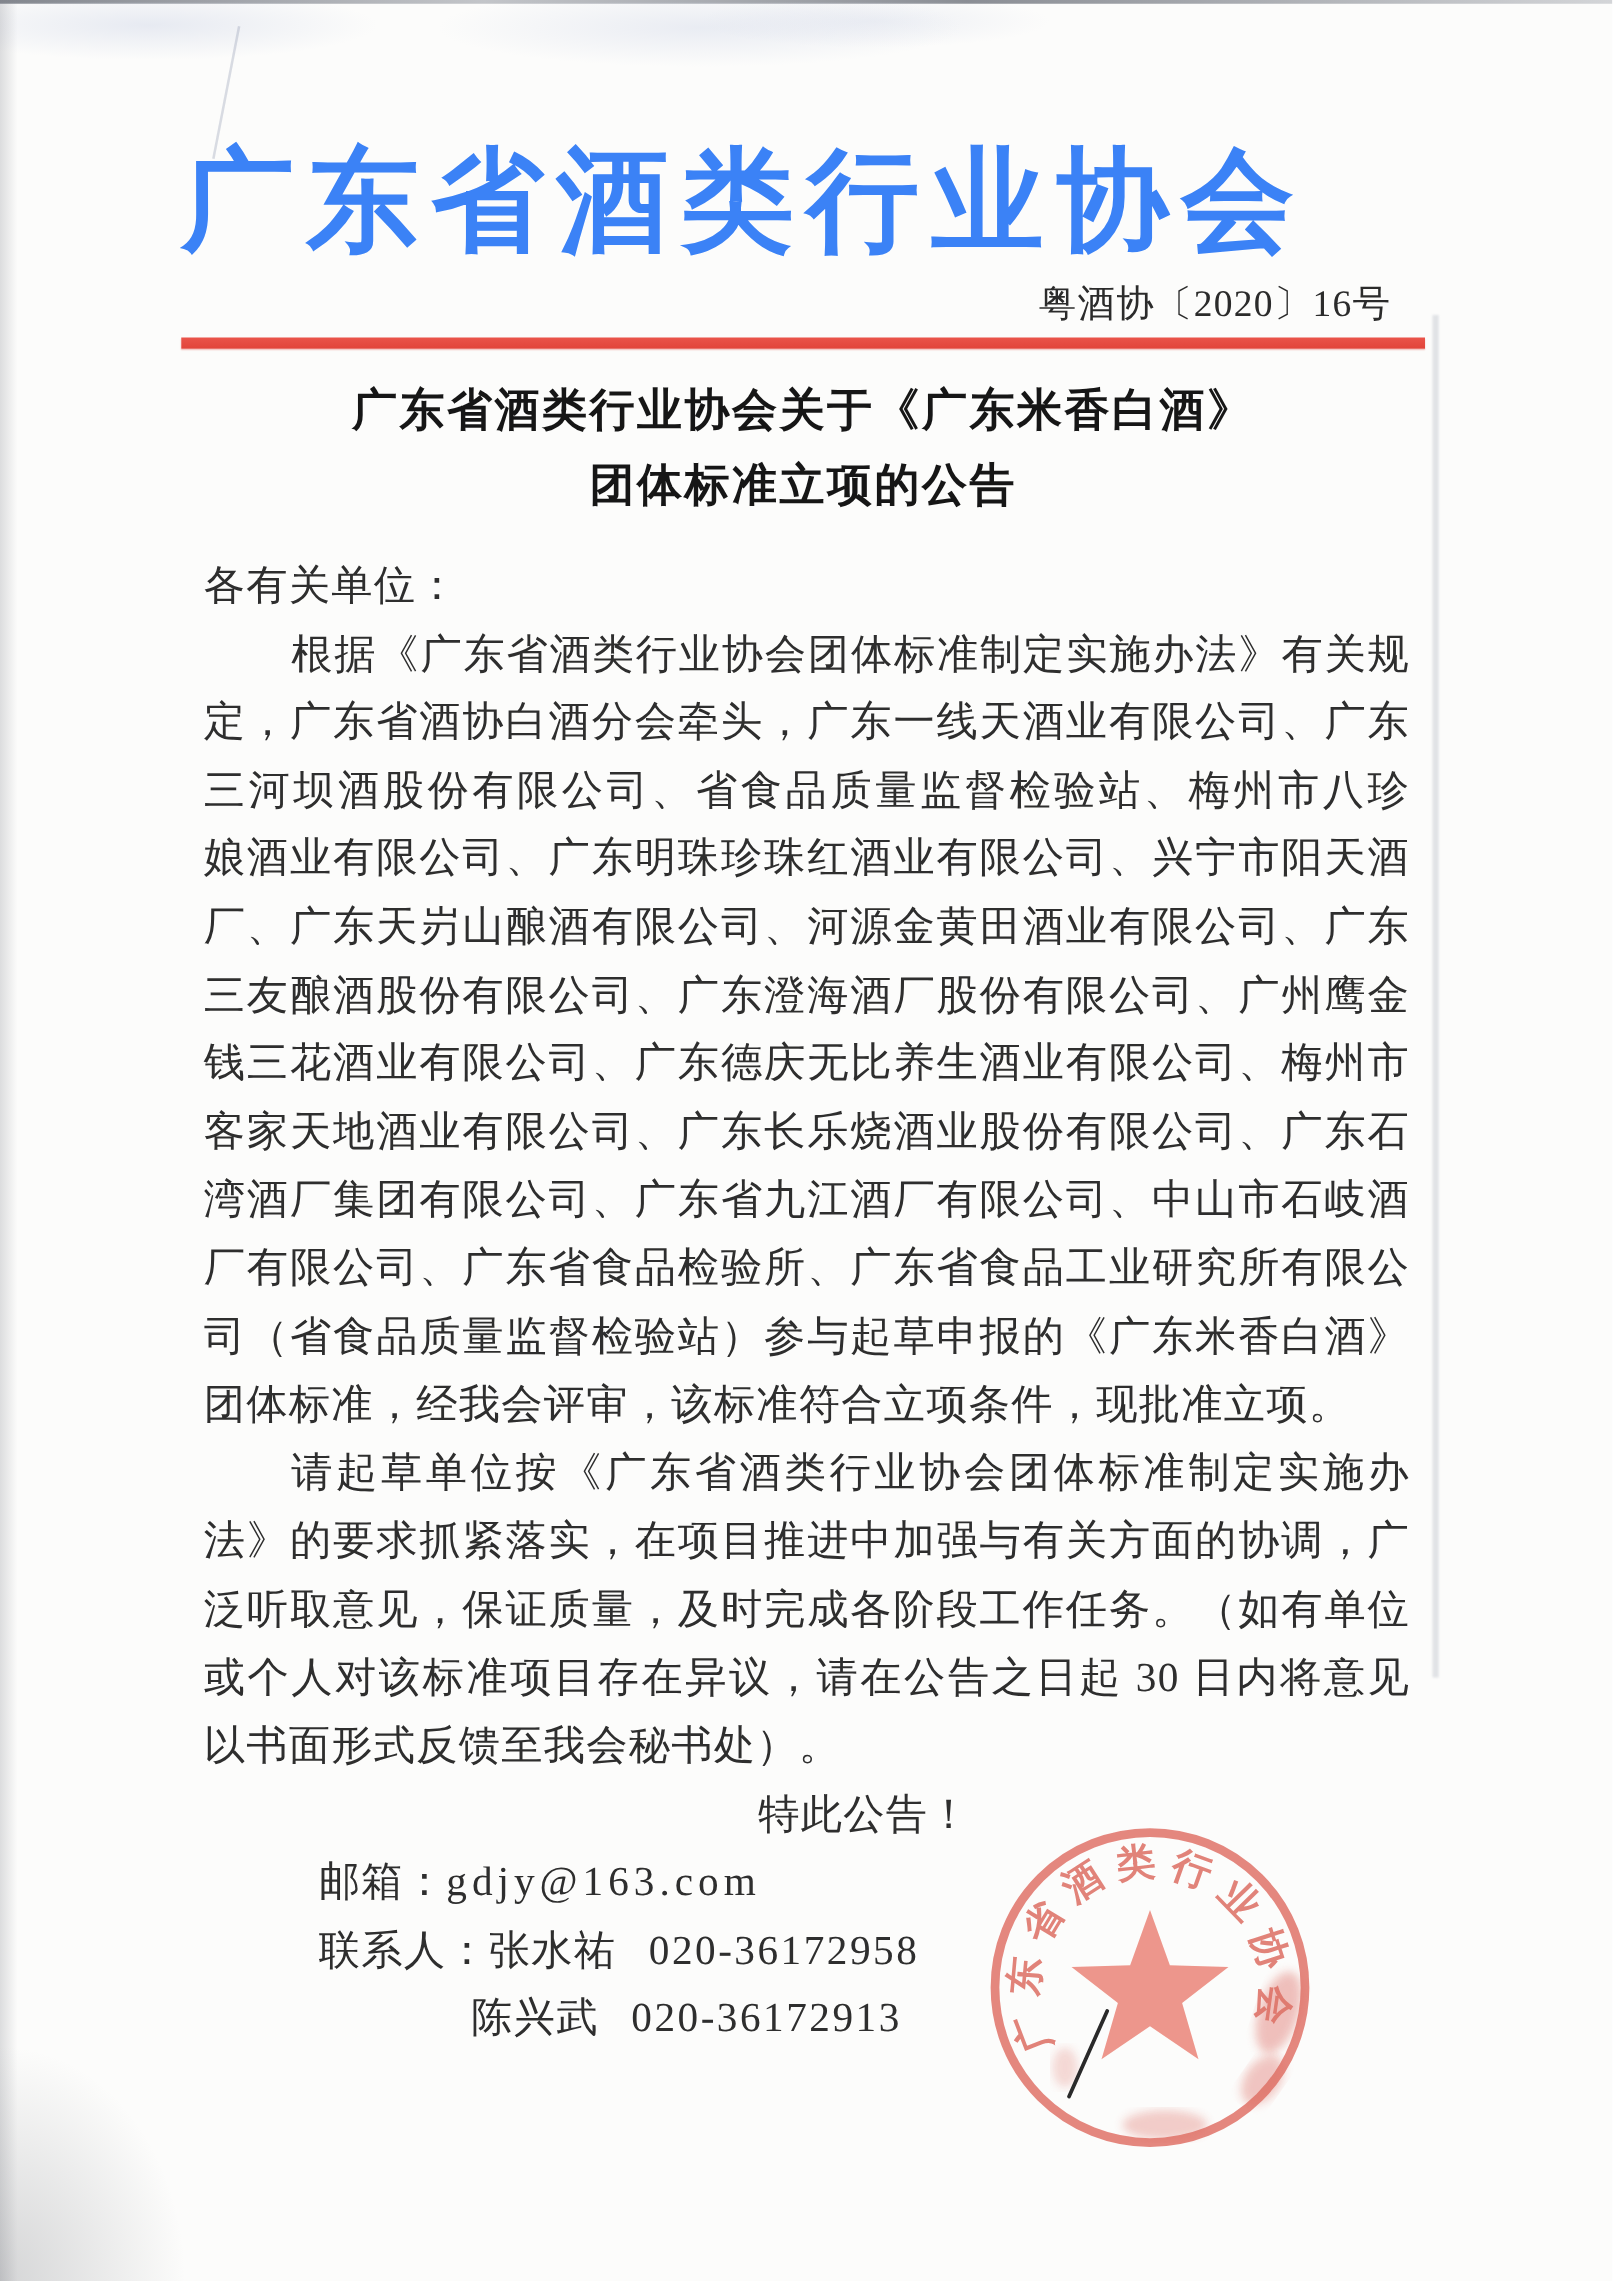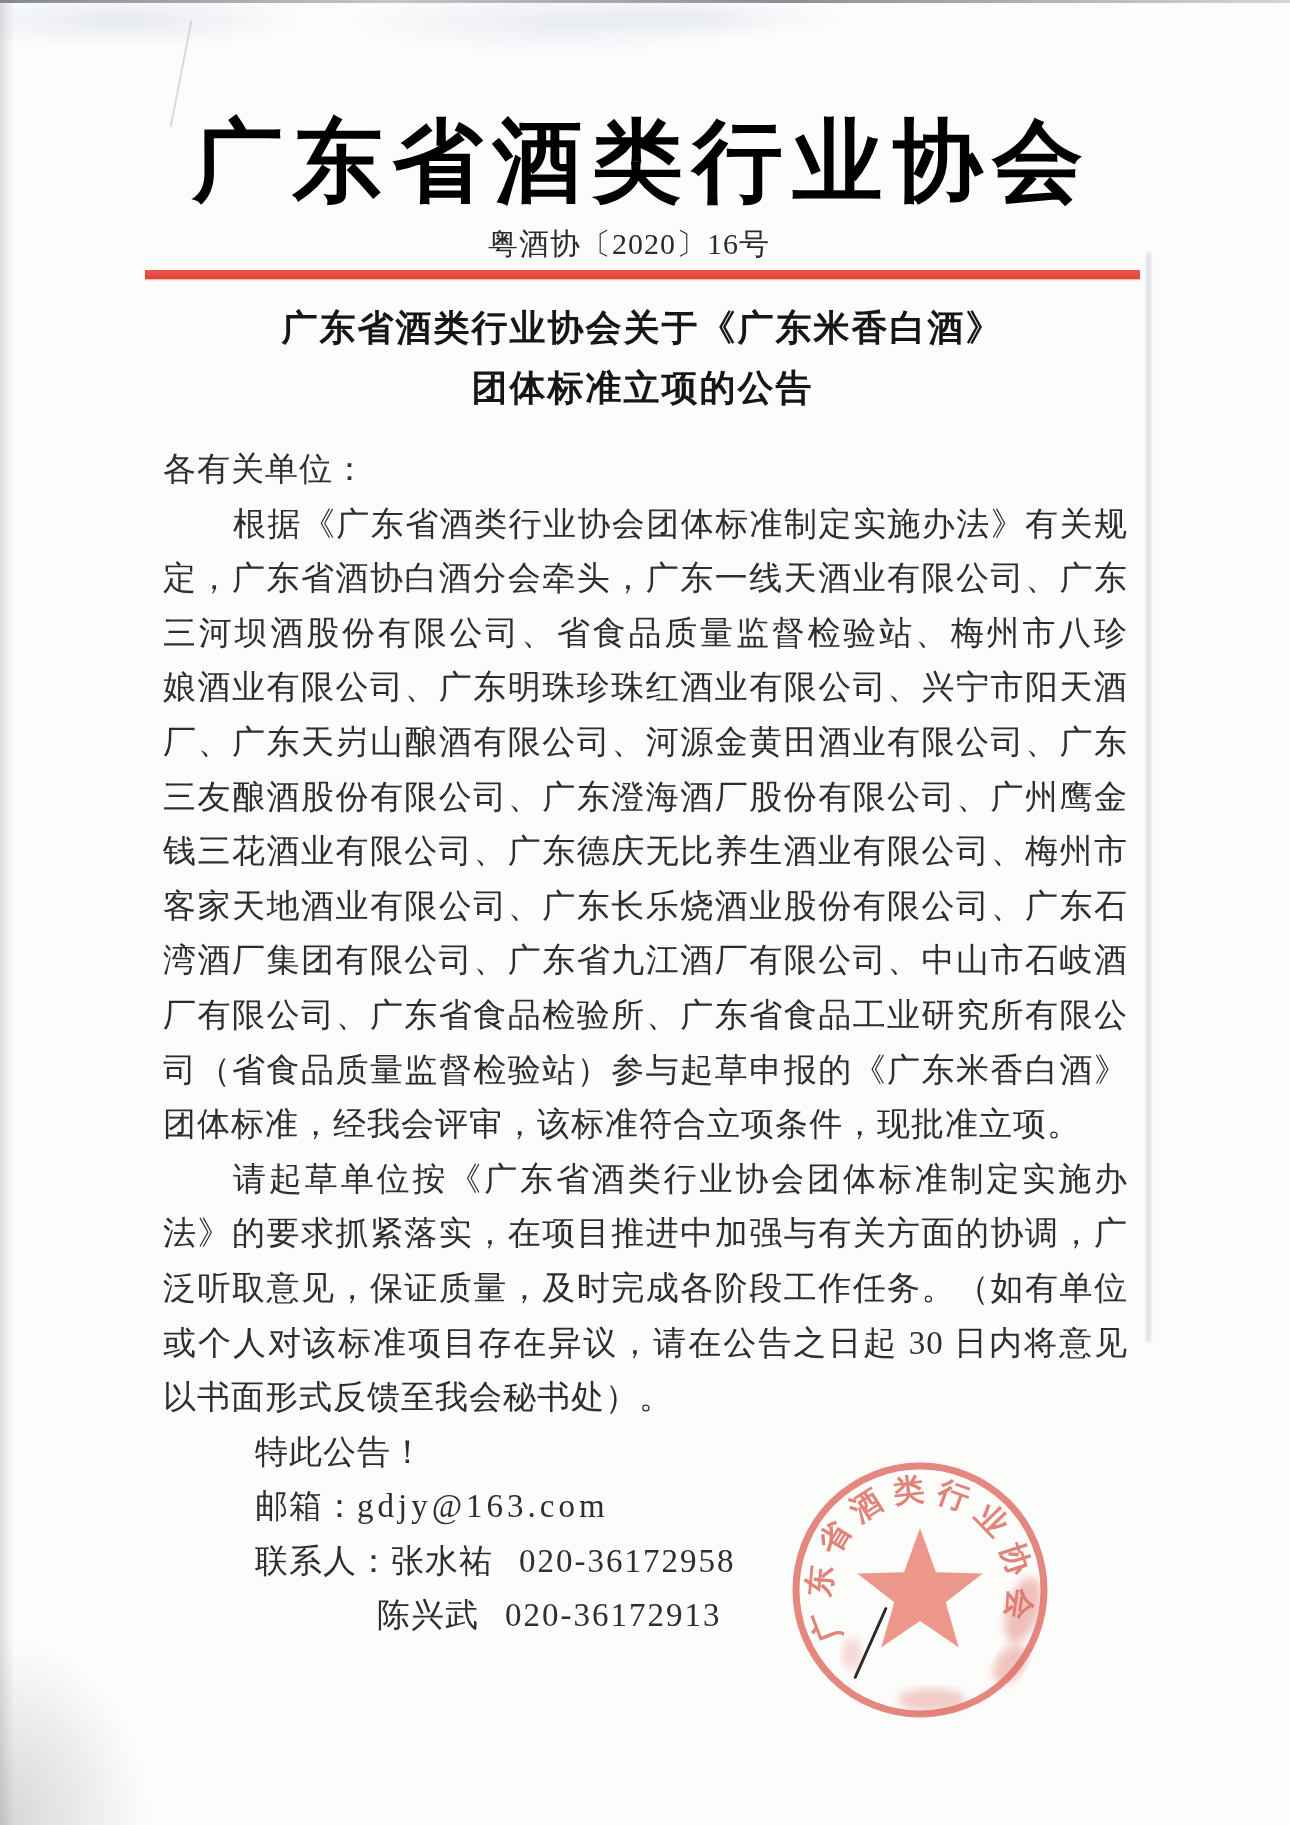--- a/index.html
+++ b/index.html
@@ -20,36 +20,36 @@
   .scan-hairline{position:absolute;left:180px;top:20px;width:2px;height:108px;
     background:rgba(140,150,175,.32);transform:rotate(11deg);}
   .scan-left-shadow{position:absolute;left:0;top:0;bottom:0;width:14px;
     background:linear-gradient(to right,rgba(128,130,138,.26),rgba(128,130,138,0));}
   .scan-corner{position:absolute;left:0;bottom:0;width:150px;height:190px;
     background:radial-gradient(ellipse at 0% 100%,rgba(120,122,128,.3),transparent 70%);}
   .scan-streak{position:absolute;left:1146px;top:252px;width:5px;height:1090px;
     background:rgba(186,191,200,.4);filter:blur(1px);}
   
   .org-title{position:absolute;left:145px;top:112px;width:995px;height:100px;line-height:100px;
-    text-align:center;font-size:90px;font-weight:700;letter-spacing:10px;color:#000000;
+    font-size:90px;font-weight:700;letter-spacing:10px;color:#3b82f6;
     font-family:"Liberation Serif","DejaVu Serif",serif;}
   .doc-number{position:absolute;left:145px;top:226px;width:968px;height:36px;line-height:36px;
-    text-align:center;font-size:30px;color:#2b2b2b;letter-spacing:1px;}
+    text-align:right;font-size:30px;color:#2b2b2b;letter-spacing:1px;}
   .red-rule{position:absolute;left:145px;top:270px;width:995px;height:9px;
     background:linear-gradient(to bottom,#ea544a,#e1443a);box-shadow:0 1px 1px rgba(225,70,60,.35);}
   
   .doc-title{position:absolute;left:145px;top:298px;width:995px;text-align:center;
     font-size:36px;font-weight:700;color:#161616;line-height:60px;letter-spacing:2px;}
   
   .body-text{position:absolute;left:163px;top:442px;width:965px;
     font-size:33px;line-height:54.6px;color:#2e2e2e;letter-spacing:1px;}
   .line{min-height:54.6px;}
   .fill{text-align:justify;text-align-last:justify;}
   .indent{padding-left:70px;}
-  .closing-line{padding-left:92px;}
+  .closing-line{padding-left:92px;text-align:center;}
   .email-line{padding-left:92px;}
   .contact-line{padding-left:92px;}
   .contact-line-2{padding-left:214px;}
   .contact-name{margin-right:26px;}
   .latin{letter-spacing:4px;}
   .phone{letter-spacing:2px;}
   .date-line{text-align:right;padding-right:65px;position:relative;z-index:3;}
   
   .stamp{position:absolute;left:780px;top:1448px;width:280px;height:280px;z-index:4;
     mix-blend-mode:multiply;opacity:.92;}

